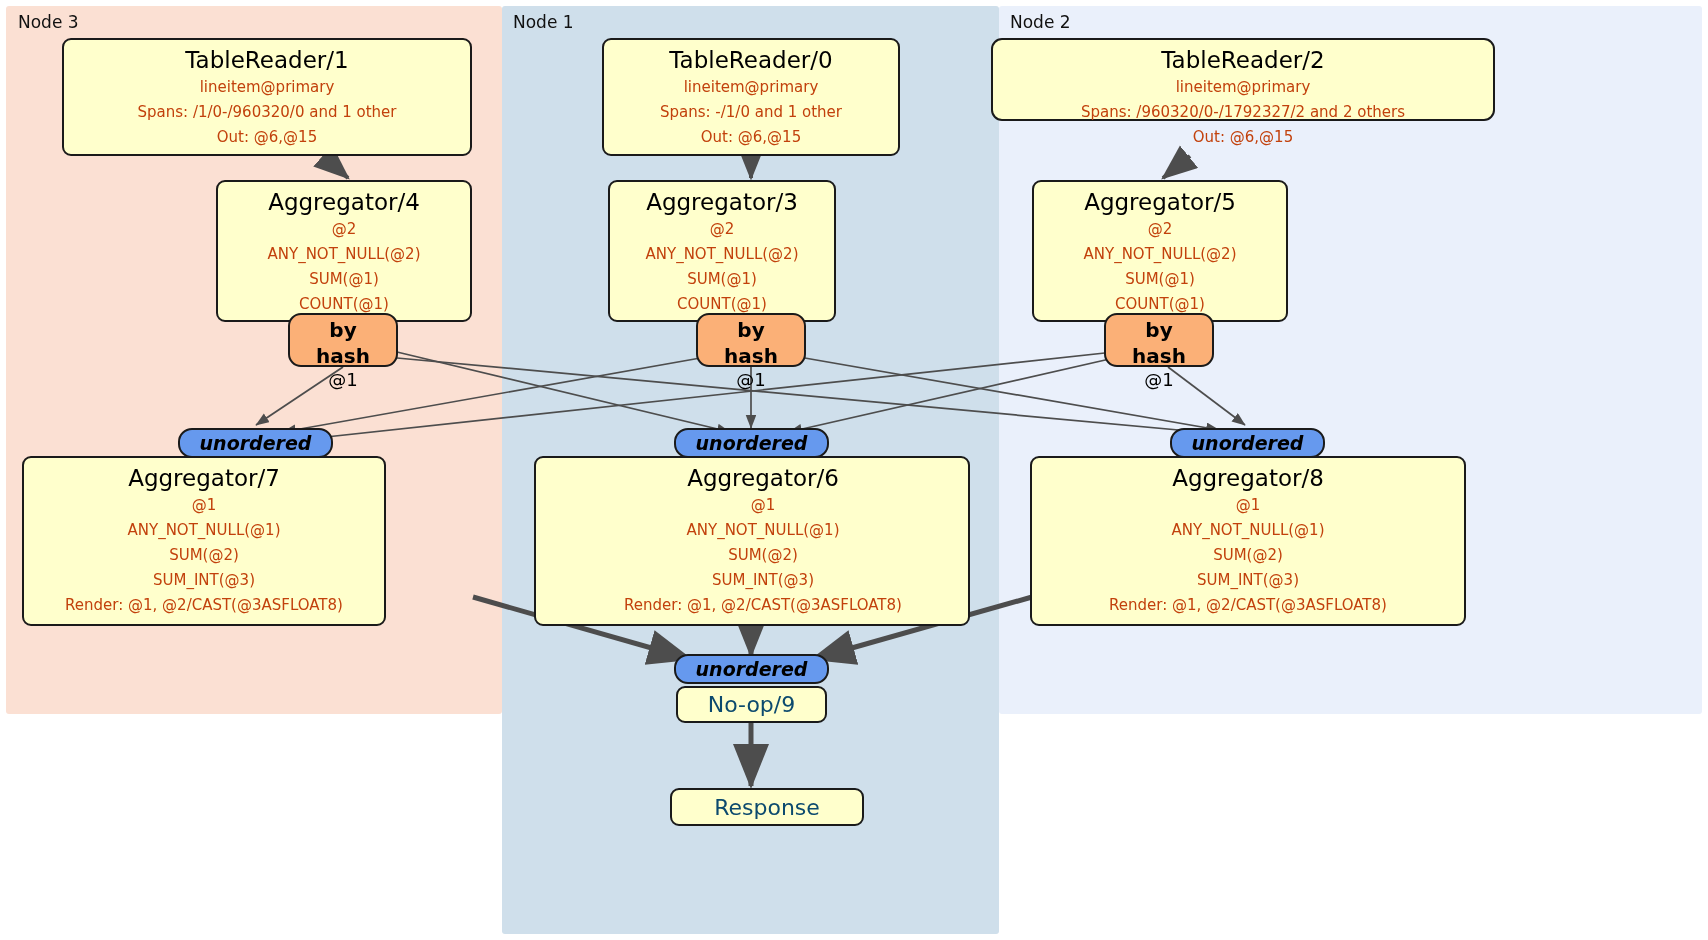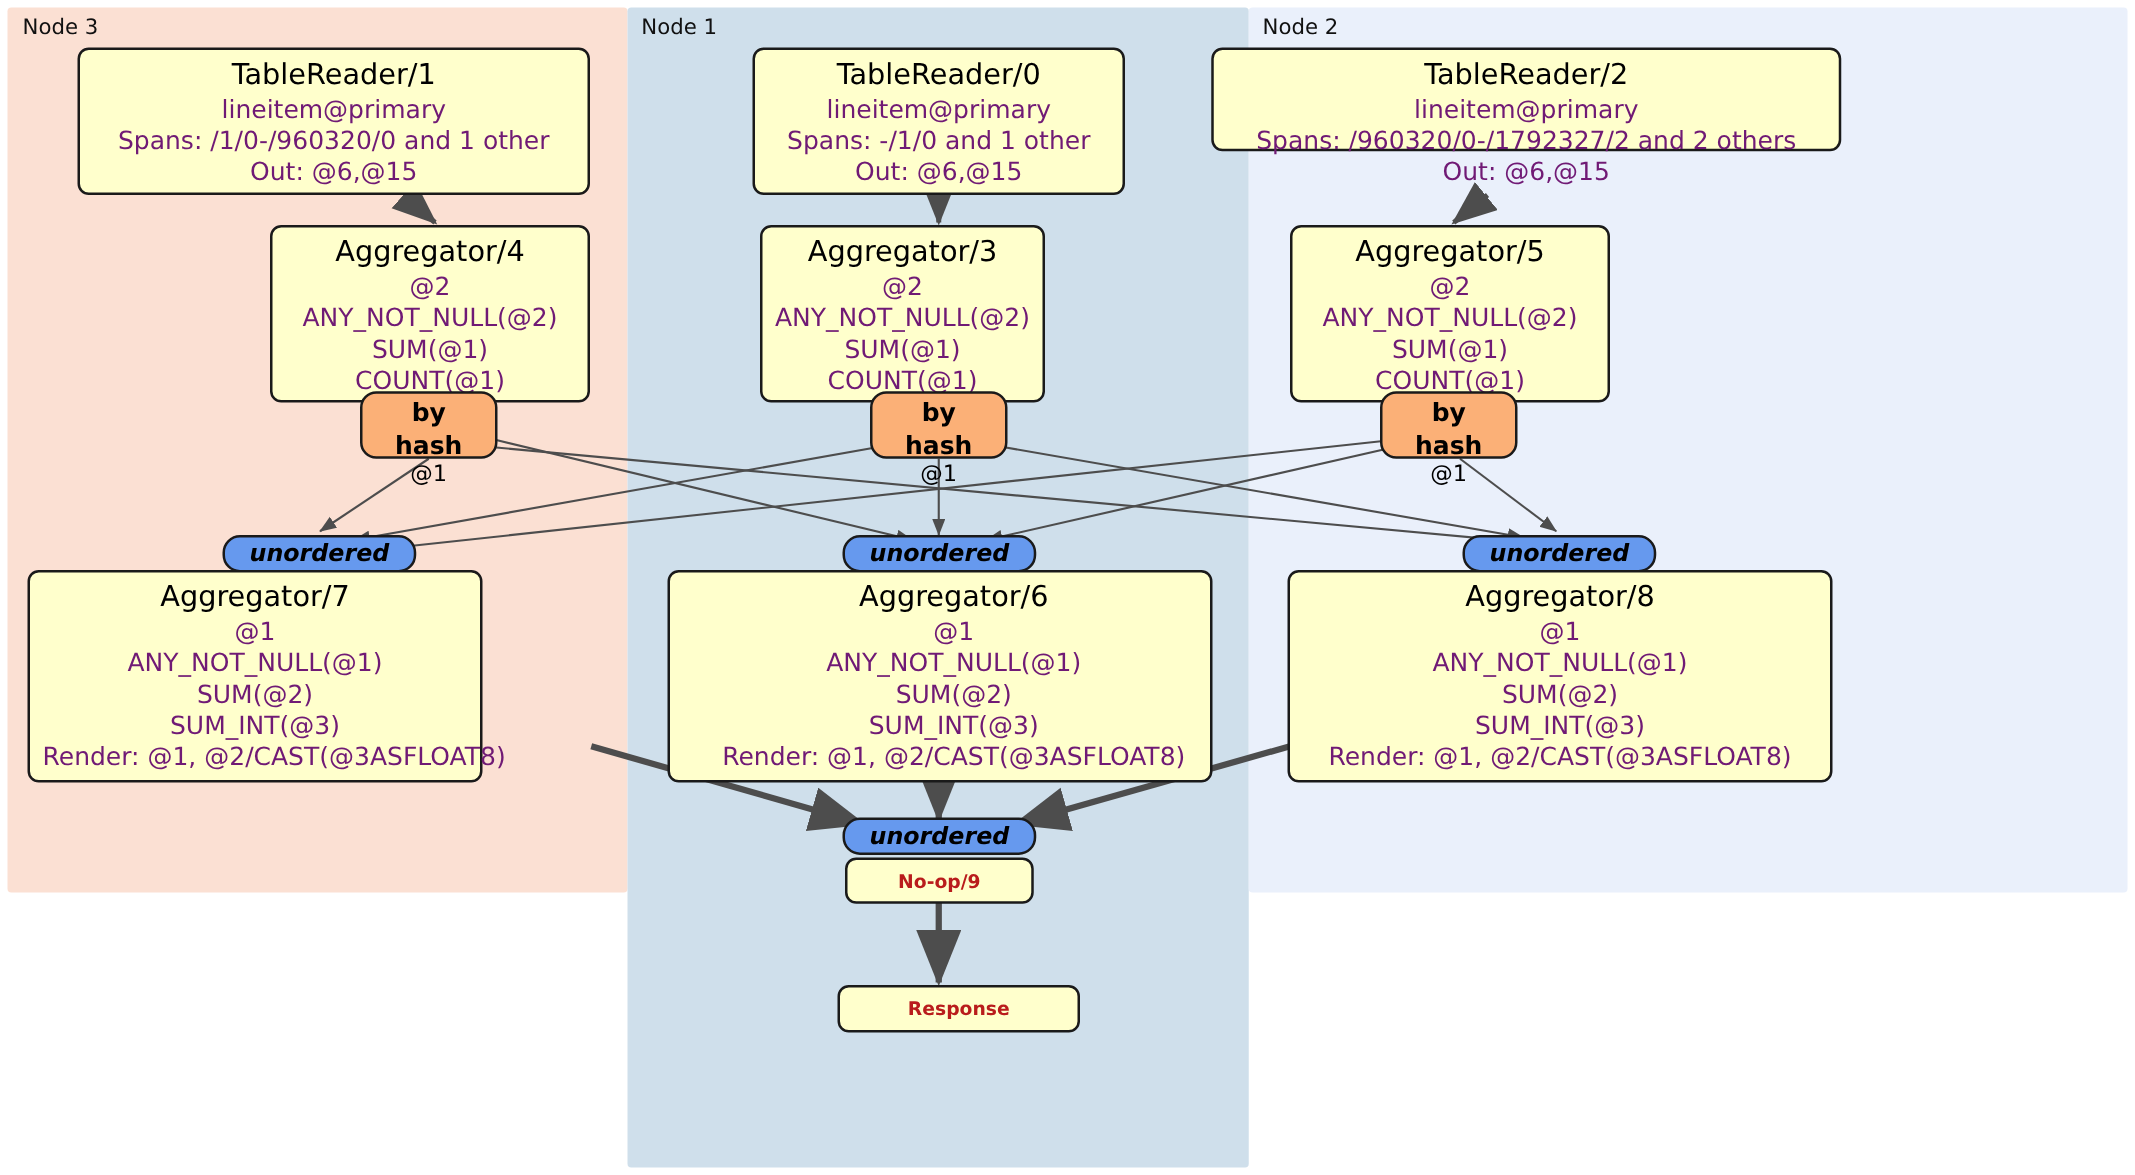--- a/index.html
+++ b/index.html
@@ -12,37 +12,37 @@
               font-family:"DejaVu Sans","Liberation Sans",sans-serif;}
 
   svg.edges{position:absolute;left:0;top:0;width:1708px;height:940px;
             pointer-events:none;}
 
   .box{position:absolute;background:#ffffcc;border:2px solid #1a1a1a;
        border-radius:9px;box-sizing:border-box;text-align:center;
        padding:5px 10px 6px 10px;}
   .box .ttl{font-weight:normal;font-size:23px;line-height:30px;color:#000;
             white-space:nowrap;}
-  .box .ln{font-size:20px;line-height:25px;color:#701a75;white-space:nowrap;}
+  .box .ln{font-size:15px;line-height:25px;color:#c2410c;white-space:nowrap;}
 
   .router{position:absolute;background:#fbb077;border:2px solid #1a1a1a;
           border-radius:13px;box-sizing:border-box;text-align:center;
           padding:2px 12px 4px 12px;}
   .router .rt{font-weight:bold;font-size:20px;line-height:26px;color:#000;}
   .router .rs{font-size:18px;line-height:22px;color:#000;}
 
   .sync{position:absolute;background:#6699ee;border:2px solid #1a1a1a;
         border-radius:14px;box-sizing:border-box;text-align:center;
         display:flex;align-items:center;justify-content:center;font-style:italic;}
   .sync span{font-weight:bold;font-size:19px;color:#000;}
 
   .flat{position:absolute;background:#ffffcc;border:2px solid #1a1a1a;
         border-radius:9px;box-sizing:border-box;display:flex;
         align-items:center;justify-content:center;}
-  .flat span{font-weight:bold;font-size:15px;color:#b91c1c;}
+  .flat span{font-weight:normal;font-size:22px;color:#0c4a6e;}
 </style>
 </head>
 <body>
 
 <div id="stage">
 
   <div class="node-panel" style="left:6px;top:6px;width:496px;height:708px;background:#fbe0d3;"></div>
   <div class="node-panel" style="left:502px;top:6px;width:497px;height:928px;background:#cfdfeb;"></div>
   <div class="node-panel" style="left:999px;top:6px;width:703px;height:708px;background:#eaf0fb;"></div>
 
@@ -93,21 +93,21 @@
     <div class="ln">Out: @6,@15</div>
   </div>
 
   <div class="box" style="left:602px;top:38px;width:298px;height:118px;">
     <div class="ttl">TableReader/0</div>
     <div class="ln">lineitem@primary</div>
     <div class="ln">Spans: -/1/0 and 1 other</div>
     <div class="ln">Out: @6,@15</div>
   </div>
 
-  <div class="box" style="left:969px;top:38px;width:504px;height:83px;">
+  <div class="box" style="left:991px;top:38px;width:504px;height:83px;border-radius:11px;">
     <div class="ttl">TableReader/2</div>
     <div class="ln">lineitem@primary</div>
     <div class="ln">Spans: /960320/0-/1792327/2 and 2 others</div>
     <div class="ln">Out: @6,@15</div>
   </div>
 
   <div class="box" style="left:216px;top:180px;width:256px;height:142px;">
     <div class="ttl">Aggregator/4</div>
     <div class="ln">@2</div>
     <div class="ln">ANY_NOT_NULL(@2)</div>

